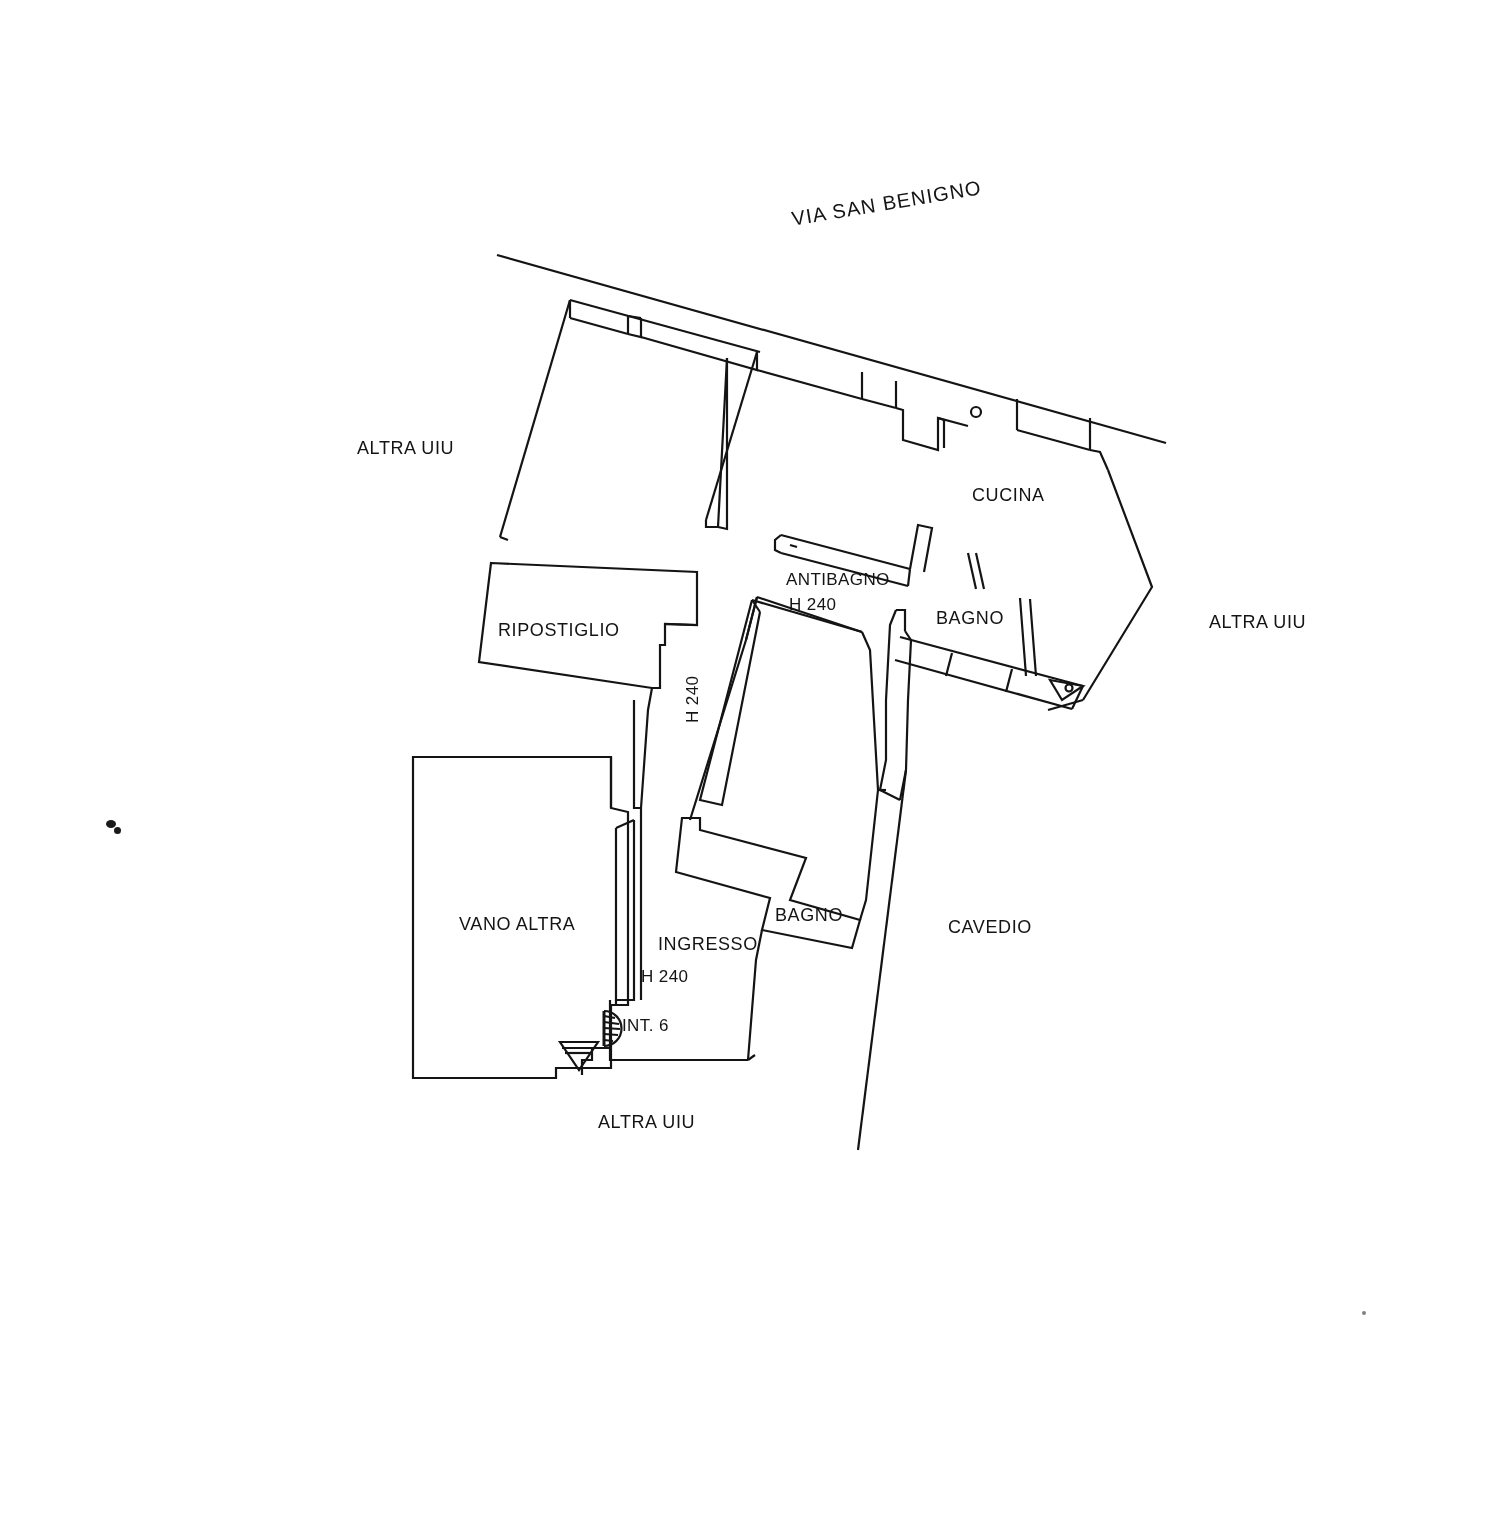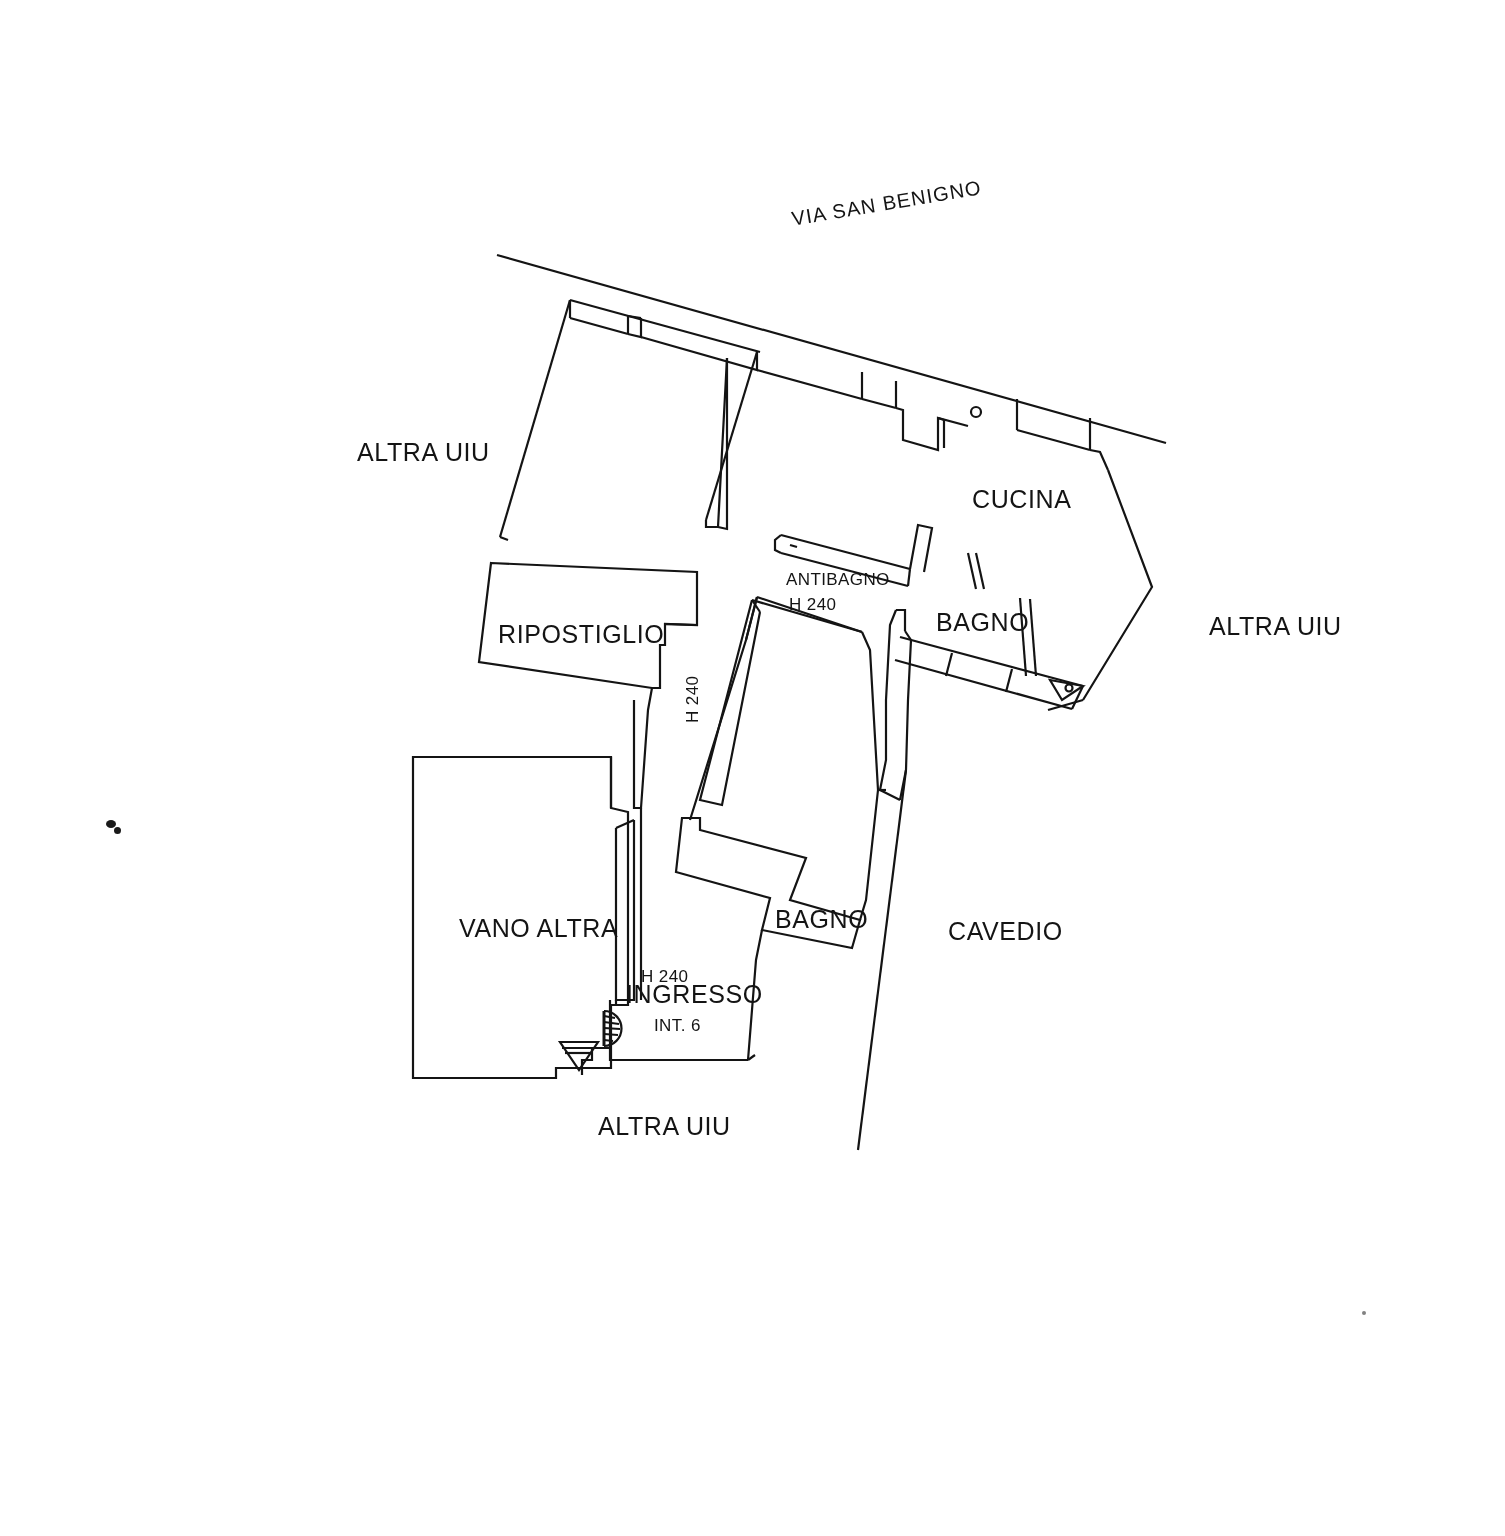--- a/index.html
+++ b/index.html
@@ -25,21 +25,21 @@
     position: absolute;
     left: 0;
     top: 0;
     width: 1505px;
     height: 1536px;
     display: block;
   }
   .room-label {
     position: absolute;
     font-family: "Liberation Sans", sans-serif;
-    font-size: 25px;
+    font-size: 18px;
     letter-spacing: 0.6px;
     color: #141414;
     white-space: nowrap;
     line-height: 1.15;
     user-select: none;
   }
   .label-small {
     font-size: 17px;
     letter-spacing: 0.4px;
   }
@@ -191,25 +191,25 @@
   <div class="room-label label-small" style="left:789px; top:595px;">H 240</div>
 
   <div class="room-label" style="left:936px; top:608px;">BAGNO</div>
 
   <div class="room-label" style="left:498px; top:620px;">RIPOSTIGLIO</div>
 
   <div class="room-label label-small rot-vert" style="left:683px; top:723px;">H 240</div>
 
   <div class="room-label" style="left:459px; top:914px;">VANO ALTRA</div>
 
-  <div class="room-label" style="left:626px; top:934px;margin-top:46px;">INGRESSO</div>
+  <div class="room-label" style="left:658px; top:934px;">INGRESSO</div>
 
   <div class="room-label label-small" style="left:641px; top:967px;">H 240</div>
 
-  <div class="room-label label-small" style="left:622px; top:1016px;margin-left:32px;">INT. 6</div>
+  <div class="room-label label-small" style="left:622px; top:1016px;">INT. 6</div>
 
   <div class="room-label" style="left:775px; top:905px;">BAGNO</div>
 
   <div class="room-label" style="left:948px; top:917px;">CAVEDIO</div>
 
   <div class="smudge" style="left:106px; top:820px; width:10px; height:8px;"></div>
   <div class="smudge" style="left:114px; top:827px; width:7px; height:7px;"></div>
   <div class="smudge" style="left:1362px; top:1311px; width:4px; height:4px; opacity:0.55;"></div>
 
 </div>

